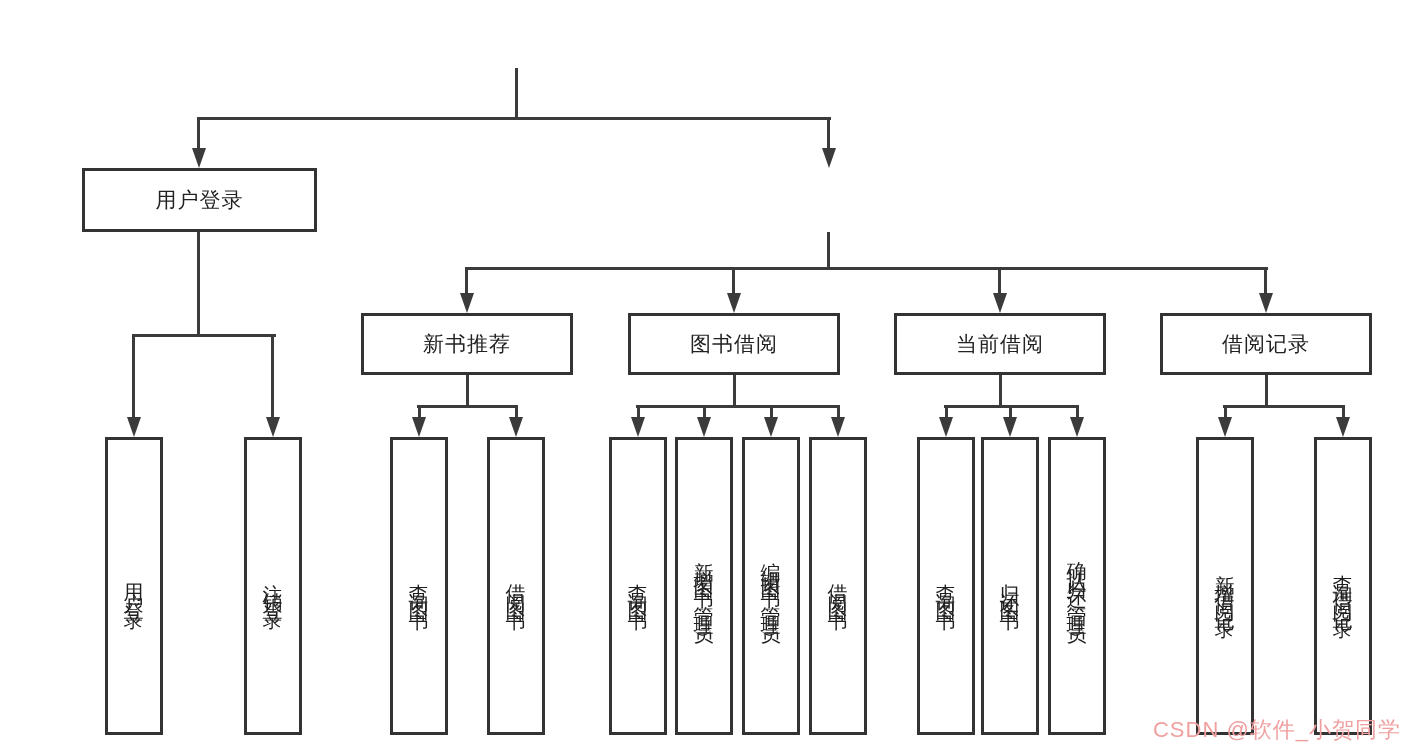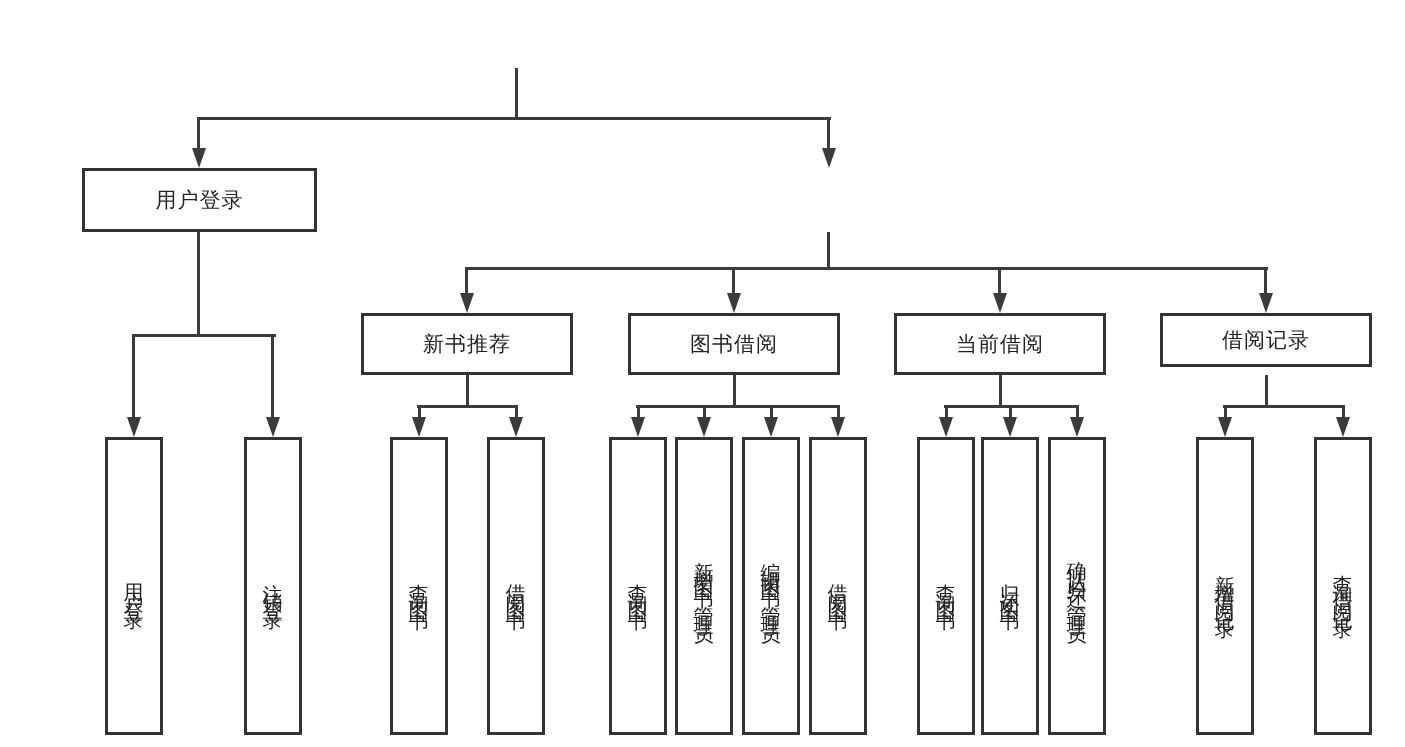--- a/index.html
+++ b/index.html
@@ -90,21 +90,21 @@
 
   <div class="node" style="left:361px;top:313px;width:212px;height:62px;">
     <span>新书推荐</span>
   </div>
   <div class="node" style="left:894px;top:313px;width:212px;height:62px;">
     <span>当前借阅</span>
   </div>
   <div class="node" style="left:628px;top:313px;width:212px;height:62px;">
     <span>图书借阅</span>
   </div>
-  <div class="node" style="left:1160px;top:313px;width:212px;height:54px;">
+  <div class="node" style="left:1160px;top:313px;width:212px;height:62px;">
     <span>借阅记录</span>
   </div>
 
   <div class="ln" style="left:466px;top:375px;width:3px;height:33px;"></div>
   <div class="ln" style="left:417px;top:405px;width:101px;height:3px;"></div>
   <div class="ln" style="left:418px;top:405px;width:3px;height:16px;"></div>
   <div class="arr" style="left:412px;top:417px;"></div>
   <div class="ln" style="left:515px;top:405px;width:3px;height:16px;"></div>
   <div class="arr" style="left:509px;top:417px;"></div>
 
@@ -172,14 +172,15 @@
     <span class="vtext">确认归还（管理员）</span>
   </div>
 
   <div class="leaf" style="left:1196px;">
     <span class="vtext">新增借阅记录</span>
   </div>
   <div class="leaf" style="left:1314px;">
     <span class="vtext">查询借阅记录</span>
   </div>
 
+  <div class="watermark">CSDN @软件_小贺同学</div>
 
 </div>
 
 </body></html>

